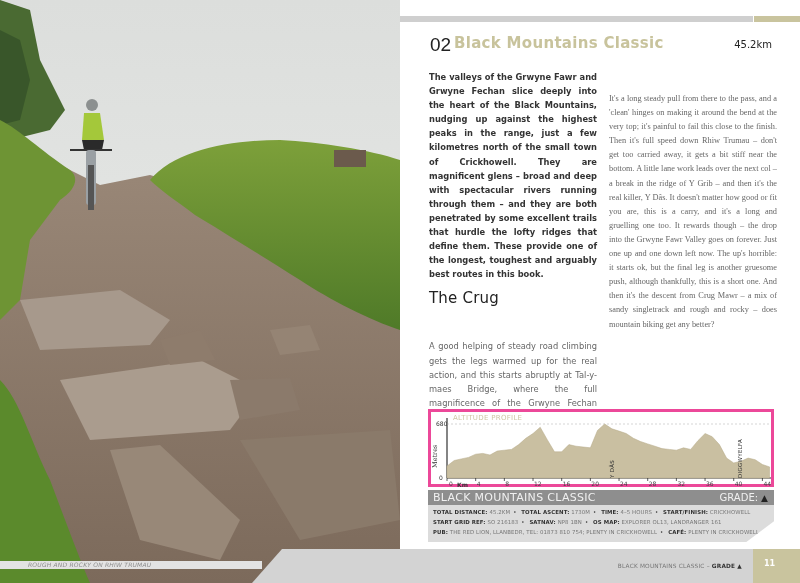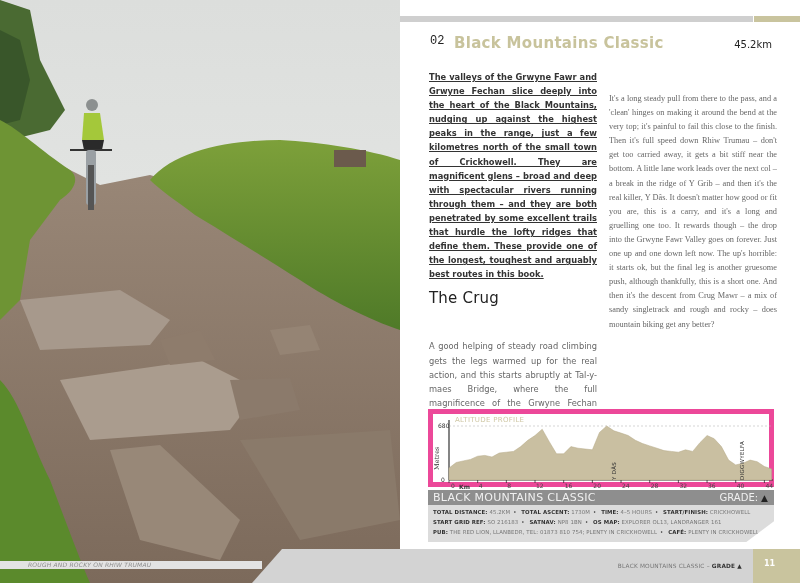--- a/index.html
+++ b/index.html
@@ -17,34 +17,34 @@
   .caption-text { position: absolute; left: 28px; top: 561px; font-size: 6px; line-height: 8px; font-style: italic;
     color: #8c8c8c; letter-spacing: 0.2px; font-family: "DejaVu Sans", sans-serif; }
   .left-corner { position: absolute; left: 252px; top: 549px; width: 148px; height: 34px; background: #d3d3d3;
     clip-path: polygon(30px 0, 100% 0, 100% 100%, 0 100%); }
 
   
   .right-page { position: absolute; left: 400px; top: 0; width: 400px; height: 583px; background: #fff; }
   .top-rule-grey { position: absolute; left: 0; top: 16px; width: 353px; height: 6px; background: #cfcfcf; }
   .top-rule-gold { position: absolute; left: 354px; top: 16px; width: 46px; height: 6px; background: #c9c49e; }
 
-  .route-num { position: absolute; left: 30px; top: 34px; font-size: 12px; color: #222; font-family: Liberation Mono, monospace; }
+  .route-num { position: absolute; left: 30px; top: 34px; font-size: 19px; color: #222; font-family: Liberation Sans, sans-serif; }
   .route-title { position: absolute; left: 54px; top: 34px; font-size: 15px; font-weight: bold; color: #c8c39c; letter-spacing: 0.3px; }
   .route-dist { position: absolute; right: 28px; top: 39px; font-size: 10px; color: #222; }
 
   .col { position: absolute; width: 168px; font-size: 8.3px; line-height: 14.1px; text-align: justify; }
   .col-left { left: 29px; top: 70px; }
   .col-right { left: 209px; top: 92px; color: #666; font-family: Liberation Serif, serif; }
   .heading { font-size: 15px; line-height: 18px; color: #222; font-weight: normal; letter-spacing: 0.2px; margin-bottom: 1px; }
-  .intro-text { color: #333; font-weight: bold; text-decoration: underline; }
+  .intro-text { color: #333; font-weight: bold; }
   .ride-heading { margin-top: 8px; }
   .ride-text { color: #666; margin-top: 32px; }
 
   
-  .profile { position: absolute; left: 28px; top: 409px; width: 346px; height: 78px; border: 5px solid #ec4899; background: #fff; }
+  .profile { position: absolute; left: 28px; top: 409px; width: 346px; height: 78px; border: 3px solid #ec4899; background: #fff; }
   .profile-label { position: absolute; left: 22px; top: 2px; font-size: 7px; color: #cfc7a4; letter-spacing: 0.3px; }
   .profile svg { position: absolute; left: 0; top: 0; }
   .ylab { position: absolute; font-size: 6px; color: #333; }
   .ytitle { position: absolute; left: 0px; top: 38px; font-size: 6.5px; color: #333; transform: rotate(-90deg); transform-origin: left top; font-family: "DejaVu Serif", serif; }
   .xtick { position: absolute; top: 68px; font-size: 6px; color: #444; }
   .km { position: absolute; left: 26px; top: 69px; font-size: 6px; font-weight: bold; color: #333; }
   .peak-label { position: absolute; font-size: 5.5px; color: #333; transform: rotate(-90deg); transform-origin: left top; letter-spacing: 0.3px; }
 
   
   .info-box { position: absolute; left: 28px; top: 490px; width: 346px; height: 52px; background: #dcdcdc;

